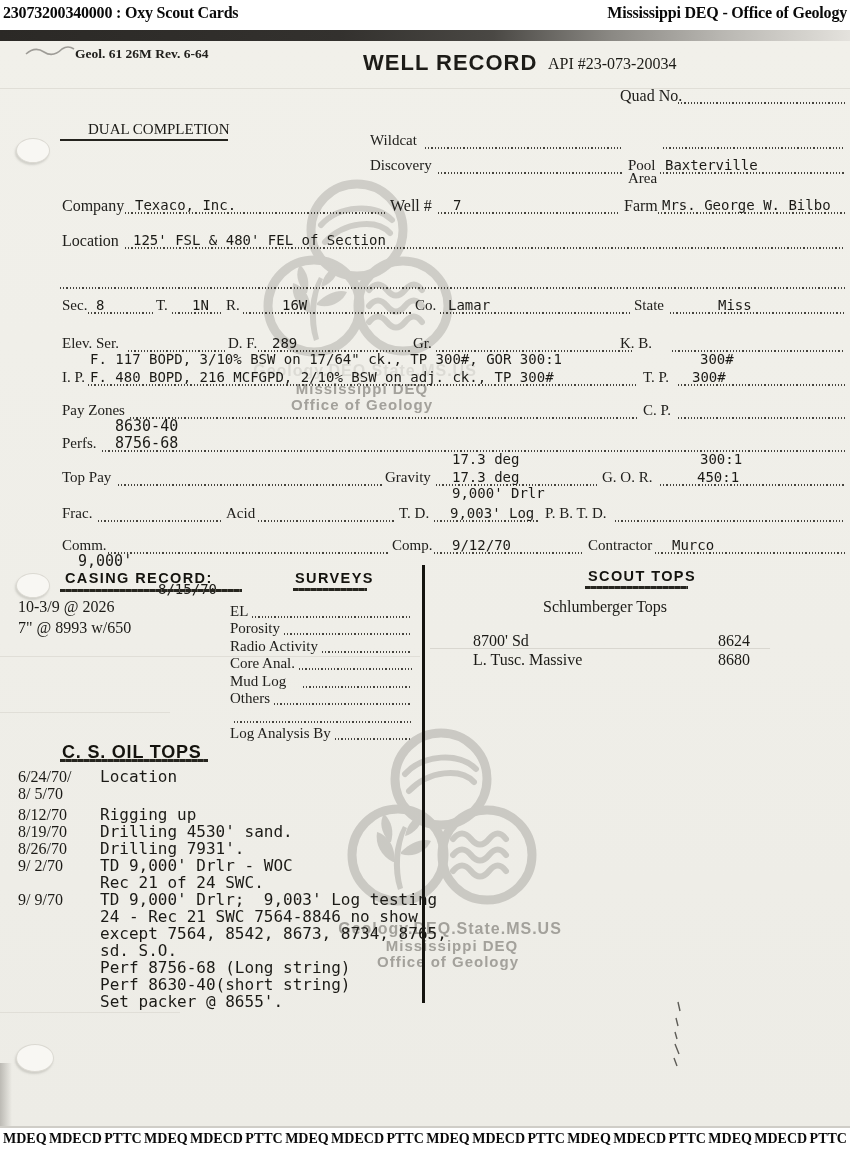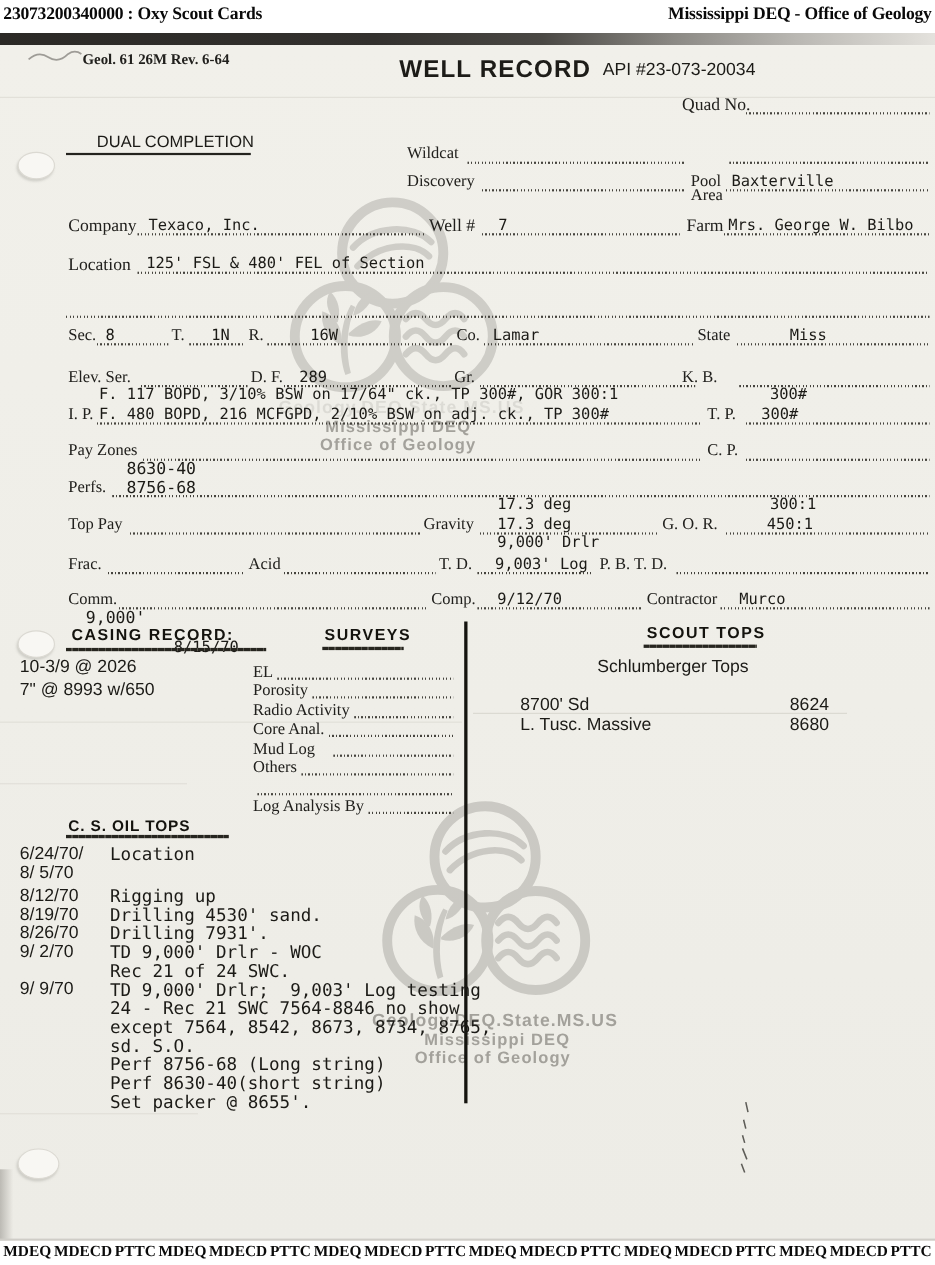--- a/index.html
+++ b/index.html
@@ -9,21 +9,21 @@
   .topbar span{position:absolute;top:4px;font-family:"Liberation Serif",serif;font-weight:700;font-size:16px;color:#090909;letter-spacing:-0.2px;white-space:pre;}
   .scanstrip{position:absolute;left:0;top:30px;width:850px;height:11px;
     background:linear-gradient(90deg,#2b2926 0%,#33312e 40%,#4a4844 58%,#8b8984 72%,#b9b7b2 85%,#d8d6d1 96%,#e4e2dd 100%);}
   
   .paper{position:absolute;left:0;top:41px;width:850px;height:1087px;background:linear-gradient(180deg,#f1f0ea 0%,#efeee8 55%,#edece6 100%);}
   .scanline{position:absolute;height:1px;background:#e0ded7;}
   .hole{position:absolute;width:32px;height:23px;border-radius:50%;background:#f8f7f3;border:1px solid #dbd9d2;box-shadow:-1px 2px 2px rgba(120,118,112,.25);}
   
   .lbl{position:absolute;font-family:"Liberation Serif",serif;font-size:15px;color:#21201d;white-space:pre;line-height:19px;}
   .val{position:absolute;font-family:"DejaVu Sans Mono","Liberation Mono",monospace;font-size:14px;color:#1b1a16;white-space:pre;line-height:18px;}
-  .typed{position:absolute;font-family:Liberation Sans, sans-serif;font-size:16px;color:#1b1a16;white-space:pre;line-height:17px;}
+  .typed{position:absolute;font-family:Liberation Serif, serif;font-size:16px;color:#1b1a16;white-space:pre;line-height:17px;}
   .row{position:absolute;left:0;width:850px;height:20px;}
   .row .dts{top:16px;}
   .dts{position:absolute;height:2px;background:repeating-linear-gradient(90deg,#45433d 0 1.2px,transparent 1.2px 3.2px);}
   .hd{position:absolute;font-family:"Liberation Sans",sans-serif;font-weight:700;font-size:14.5px;letter-spacing:1.4px;color:#14130e;white-space:pre;}
   .hdline{position:absolute;height:2.5px;background:repeating-linear-gradient(90deg,#26251f 0 5px,#55534b 5px 6px);}
   .title{position:absolute;font-family:"Liberation Sans",sans-serif;font-weight:700;font-size:22px;letter-spacing:1px;color:#1d1c18;white-space:pre;}
   .divider{position:absolute;left:422px;top:565px;width:2.5px;height:438px;background:#15140f;}
   
   .srow{position:absolute;left:230px;width:182px;height:18px;display:flex;align-items:baseline;}
   .srow .sl{font-family:"Liberation Serif",serif;font-size:15px;color:#21201d;white-space:pre;}
@@ -311,21 +311,21 @@
     </div>
 
   <span class="hd" style="left:588px;top:568px;">SCOUT TOPS</span>
   <div class="hdline" style="left:585px;top:586px;width:103px;"></div>
   <span class="typed" style="left:543px;top:598px;">Schlumberger Tops</span>
   <span class="typed" style="left:473px;top:632px;">8700' Sd</span>
   <span class="typed" style="left:718px;top:632px;">8624</span>
   <span class="typed" style="left:473px;top:651px;">L. Tusc. Massive</span>
   <span class="typed" style="left:718px;top:651px;">8680</span>
 
-  <span class="hd" style="left:62px;top:742px;font-size:14px;letter-spacing:0.8px;">C. S. OIL TOPS</span>
+  <span class="hd" style="left:62px;top:742px;font-size:18px;letter-spacing:0.8px;">C. S. OIL TOPS</span>
   <div class="hdline" style="left:60px;top:759px;width:148px;"></div>
 
   <div class="ot" style="top:768px;">
     <span class="typed otd">6/24/70/</span>
     <div class="otl">
         <div class="otline">Location</div>
       </div>
   </div>
   <div class="ot" style="top:785px;">
     <span class="typed otd">8/ 5/70</span>

